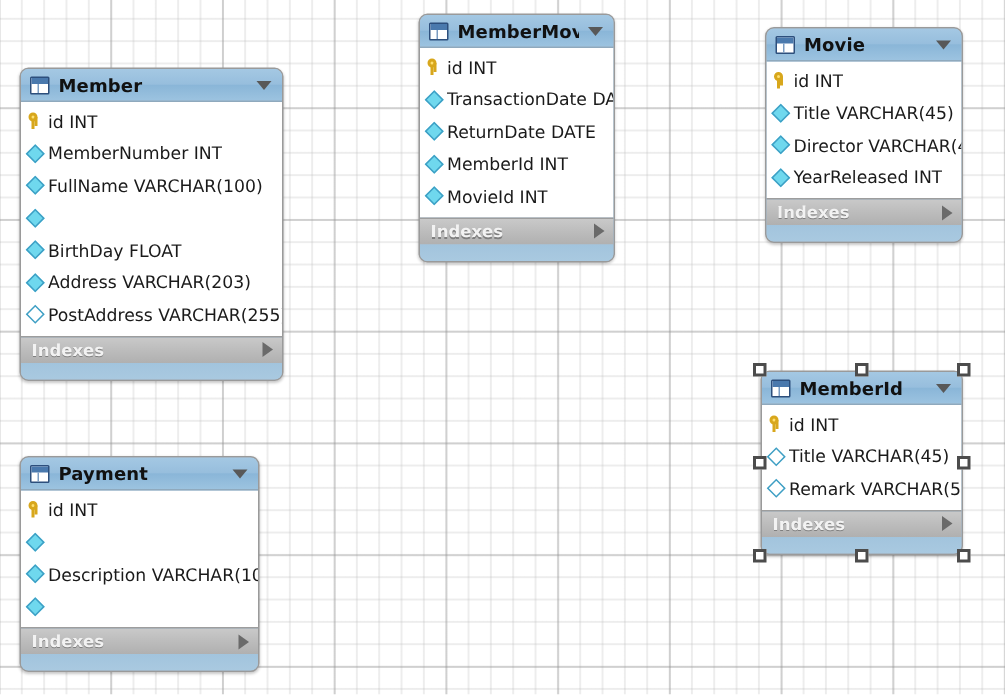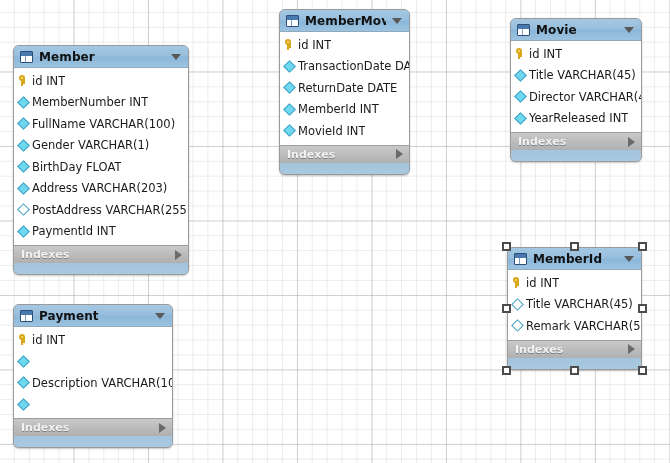--- a/index.html
+++ b/index.html
@@ -218,37 +218,32 @@
         <div class="col-row">
           <span class="icon-diamond filled"></span>
           <span class="col-name">MemberNumber INT</span>
         </div>
         <div class="col-row">
           <span class="icon-diamond filled"></span>
           <span class="col-name">FullName VARCHAR(100)</span>
         </div>
         <div class="col-row">
           <span class="icon-diamond filled"></span>
-          <span class="col-name">Gender VARCHAR(1)</span>
         </div>
         <div class="col-row">
           <span class="icon-diamond filled"></span>
           <span class="col-name">BirthDay FLOAT</span>
         </div>
         <div class="col-row">
           <span class="icon-diamond filled"></span>
           <span class="col-name">Address VARCHAR(203)</span>
         </div>
         <div class="col-row">
           <span class="icon-diamond hollow"></span>
           <span class="col-name">PostAddress VARCHAR(255)</span>
-        </div>
-        <div class="col-row">
-          <span class="icon-diamond filled"></span>
-          <span class="col-name">PaymentId INT</span>
         </div>
       </div>
       <div class="tbl-indexes">
         <span class="idx-label">Indexes</span>
         <span class="idx-arrow"></span>
       </div>
       <div class="tbl-footer"></div>
     </div>
     <div class="table-fig" style="left: 279px; top: 9px; width: 131px;">
       <div class="tbl-header">

